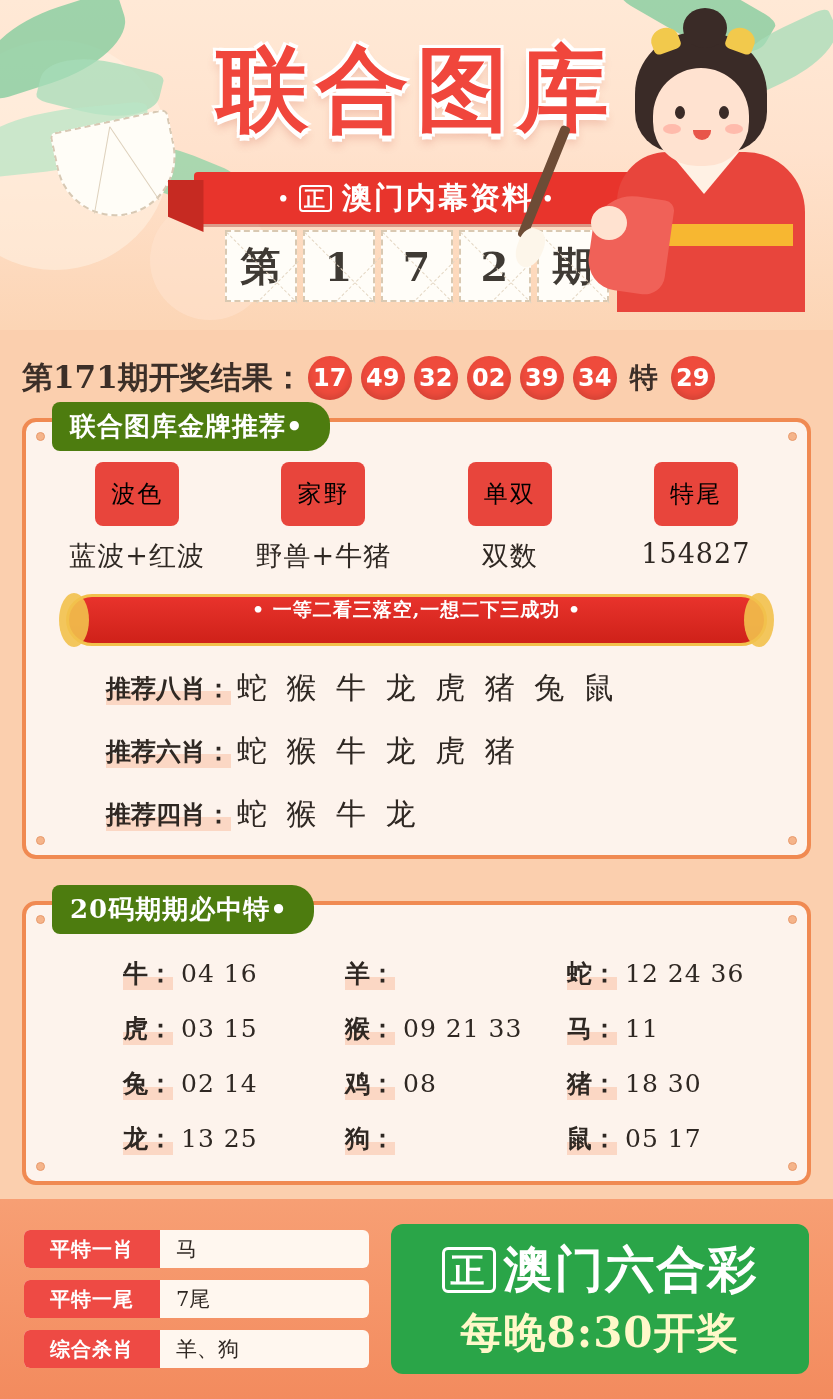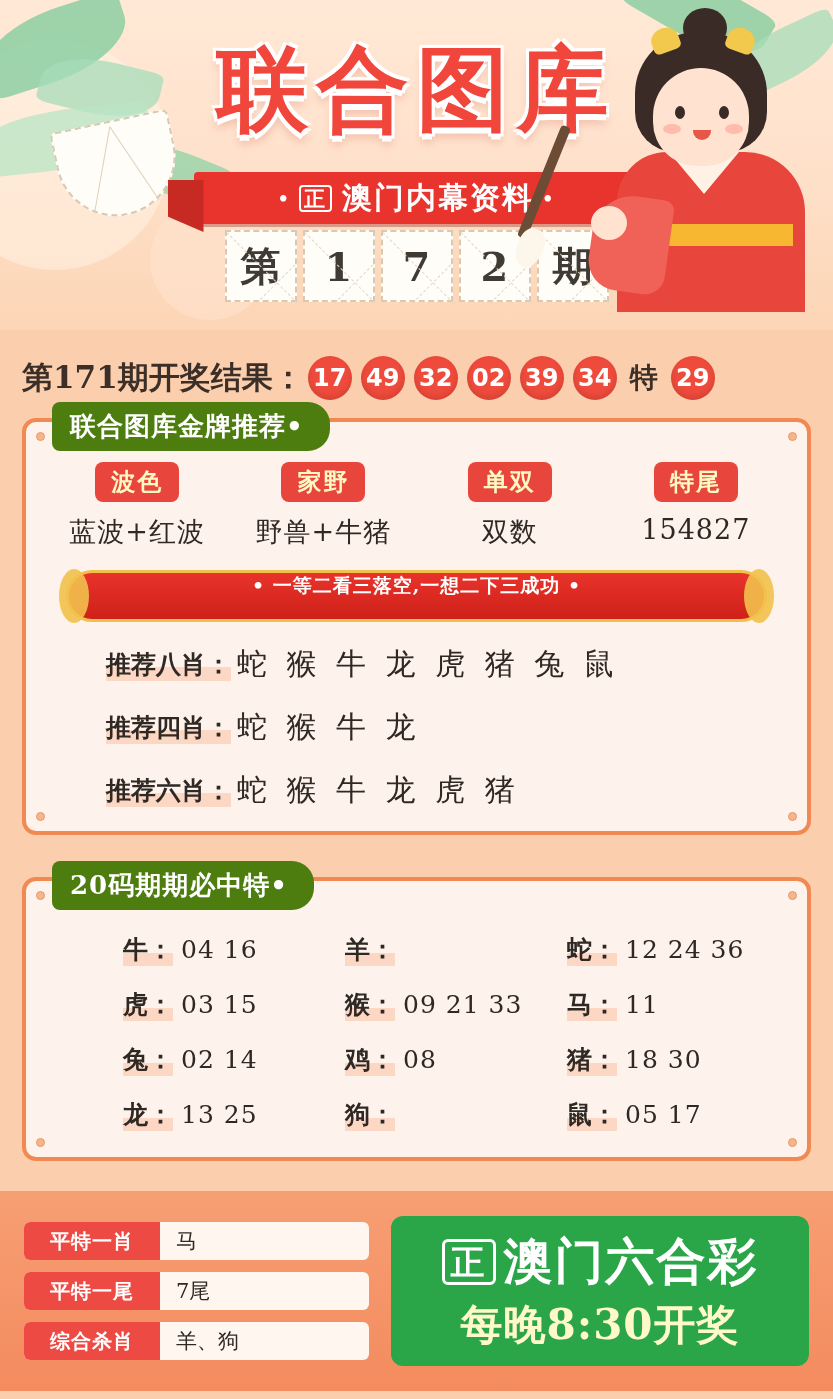--- a/index.html
+++ b/index.html
@@ -237,25 +237,25 @@
   .rec-grid {
     display: grid;
     grid-template-columns: repeat(4, 1fr);
     gap: 0;
     margin-top: 6px;
   }
   .rec-col { text-align: center; }
   .rec-tag {
     display: inline-block;
     background: #e8453c;
-    color: #fef9c3;
-    font-family: "DejaVu Serif", serif;
-    font-weight: bold;
+    color: #000000;
+    font-family: "DejaVu Serif", serif;
+    font-weight: normal;
     font-size: 24px;
-    padding: 4px 16px;
+    padding: 16px 16px;
     border-radius: 8px;
     letter-spacing: 2px;
   }
   .rec-val {
     margin-top: 12px;
     font-family: "DejaVu Serif", serif;
     font-size: 27px;
     color: #2f2823;
     letter-spacing: 1px;
   }
@@ -327,21 +327,21 @@
   .code-key {
     font-weight: bold;
     background: linear-gradient(to top, #fbd7c4 40%, transparent 40%);
     white-space: nowrap;
   }
   .code-val { margin-left: 8px; letter-spacing: 1px; }
 
   
   .footer {
     position: absolute;
-    left: 0; bottom: 8px;
+    left: 0; bottom: 0;
     width: 833px;
     height: 200px;
     background: linear-gradient(180deg,#f79f74 0%, #f38b5e 100%);
     display: flex;
     align-items: center;
     padding: 0 24px;
     gap: 22px;
   }
   .foot-left { display: flex; flex-direction: column; gap: 12px; width: 345px; }
   .foot-row {
@@ -505,26 +505,26 @@
     <span class="scroll-end l"></span>
     <span class="txt">• 一等二看三落空,一想二下三成功 •</span>
     <span class="scroll-end r"></span>
   </div>
 
   <div class="zodiac-row">
     <span class="zodiac-key">推荐八肖：</span>
     <span class="zodiac-val">蛇 猴 牛 龙 虎 猪 兔 鼠</span>
   </div>
   <div class="zodiac-row">
+    <span class="zodiac-key">推荐六肖：</span>
+    <span class="zodiac-val">蛇 猴 牛 龙 虎 猪</span>
+  </div>
+  <div class="zodiac-row">
     <span class="zodiac-key">推荐四肖：</span>
     <span class="zodiac-val">蛇 猴 牛 龙</span>
-  </div>
-  <div class="zodiac-row">
-    <span class="zodiac-key">推荐六肖：</span>
-    <span class="zodiac-val">蛇 猴 牛 龙 虎 猪</span>
   </div>
 </div>
 
 <div class="panel" style="margin-top:42px;padding-left:27px;">
   <div class="screw tl"></div>
   <div class="screw tr"></div>
   <div class="screw bl"></div>
   <div class="screw br"></div>
   <div class="panel-title">20码期期必中特•</div>
 

